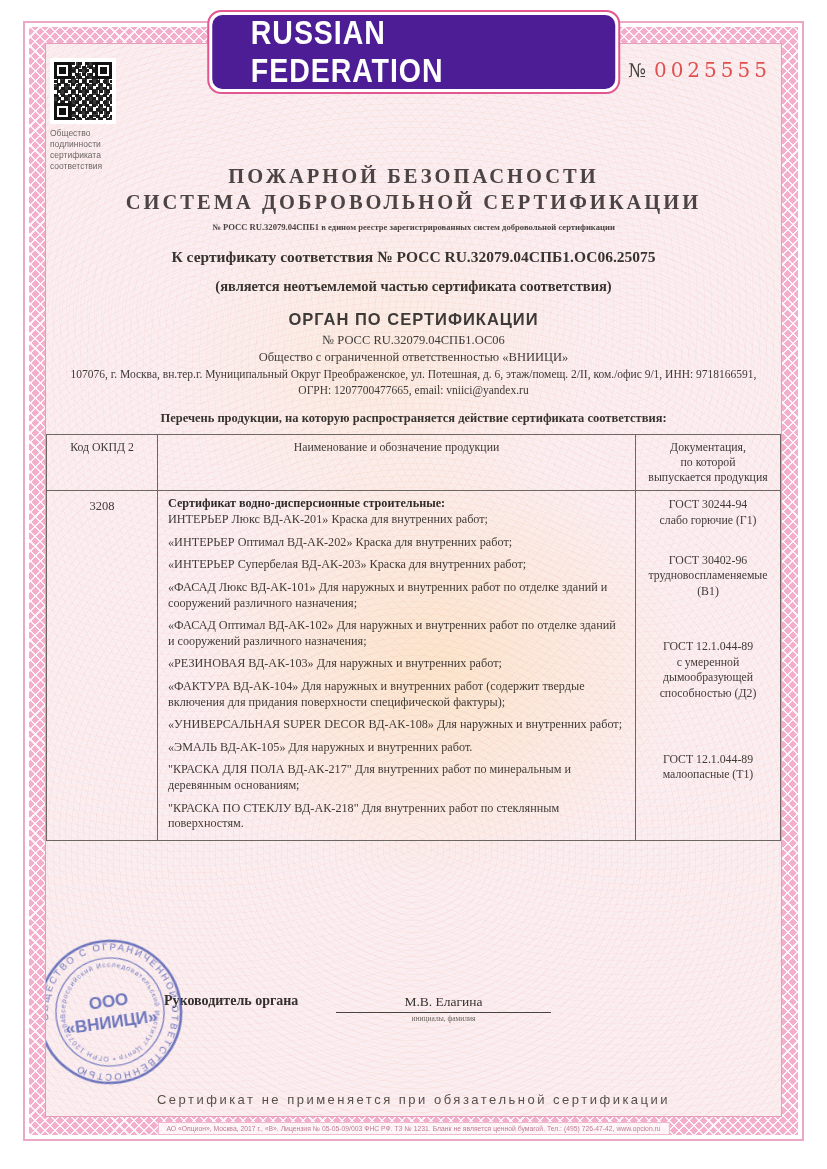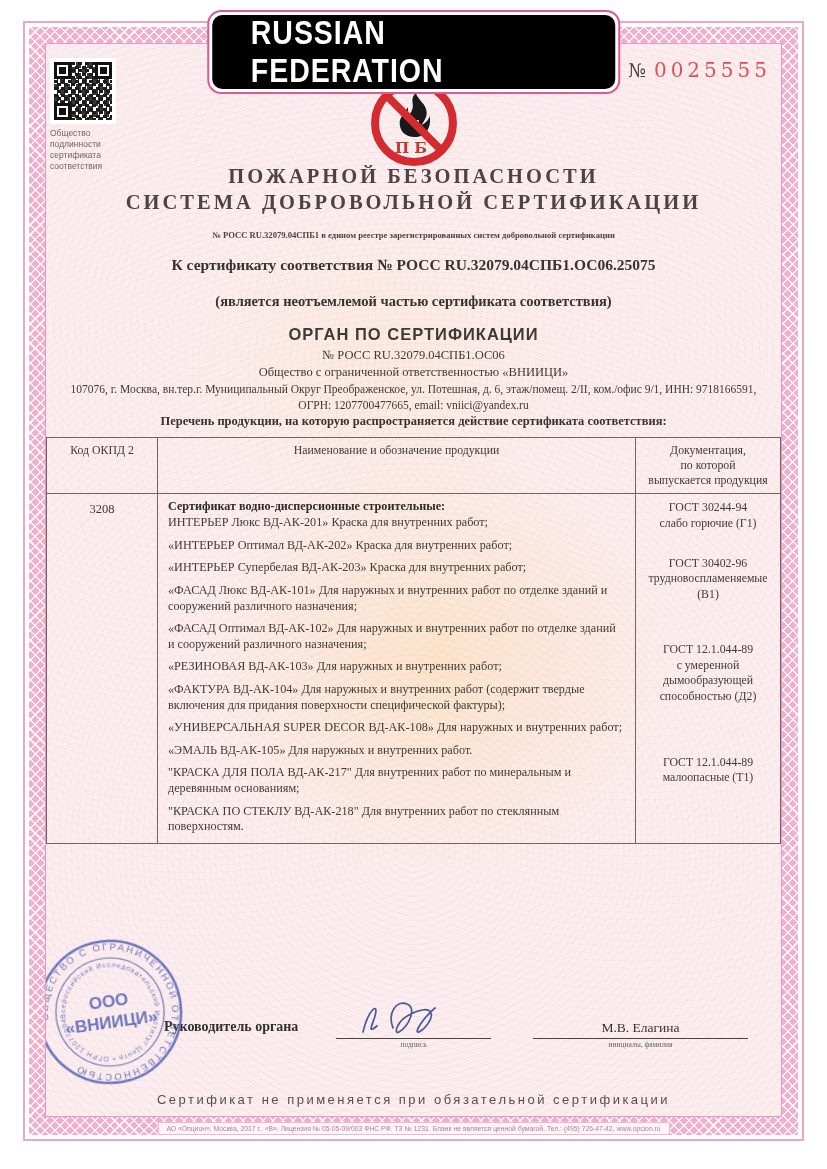--- a/index.html
+++ b/index.html
@@ -18,21 +18,21 @@
     background:
       repeating-radial-gradient(circle at 20% 25%, rgba(236,170,196,.10) 0 1px, transparent 1px 7px),
       repeating-radial-gradient(circle at 80% 30%, rgba(236,170,196,.10) 0 1px, transparent 1px 7px),
       repeating-radial-gradient(circle at 50% 75%, rgba(240,186,150,.14) 0 1px, transparent 1px 6px),
       radial-gradient(ellipse 46% 28% at 53% 58%, rgba(252,228,200,.95), rgba(252,228,200,0) 72%),
       radial-gradient(ellipse 40% 22% at 45% 30%, rgba(251,233,212,.6), rgba(251,233,212,0) 70%),
       #fbeef0;}
   
   .banner{position:absolute;top:10px;left:50%;transform:translateX(-50%);z-index:6;
           background:#fff;border:2px solid #e2578f;border-radius:14px;padding:3px;}
-  .banner-inner{background:#000000;border-radius:10px;padding:3px 30px;}
+  .banner-inner{background:#4c1d95;border-radius:10px;padding:3px 30px;}
   .banner-inner span{color:#fff;font-family:"Liberation Sans",sans-serif;font-weight:bold;
           font-size:30px;letter-spacing:1px;display:inline-block;transform:scale(.95,1.12);}
   
   .serial{position:absolute;top:14px;right:10px;z-index:3;font-family:"DejaVu Serif",serif;}
   .serial .no{font-size:19px;color:#474440;margin-right:8px;}
   .serial .digits{font-size:20px;color:#e14f4f;letter-spacing:4px;}
   
   .qr-block{position:absolute;top:14px;left:4px;width:90px;z-index:3;}
   .qr{position:relative;width:66px;height:66px;background:#fff;padding:4px;box-sizing:border-box;}
   .qr-noise{width:100%;height:100%;
@@ -48,33 +48,33 @@
   .pb{position:absolute;top:36px;left:50%;transform:translateX(-50%);width:86px;height:86px;z-index:2;}
   .pb-ring{position:absolute;inset:0;border:8px solid #d32b2f;border-radius:50%;box-sizing:border-box;}
   .pb-flame{position:absolute;top:12px;left:50%;transform:translateX(-46%);}
   .pb-slash{position:absolute;top:50%;left:2px;right:2px;height:8px;margin-top:-4px;
             background:#d32b2f;transform:rotate(45deg);}
   .pb-label{position:absolute;bottom:9px;width:100%;text-align:center;color:#c0392c;
             font-family:"DejaVu Serif",serif;font-weight:bold;font-size:15px;letter-spacing:5px;}
   
   .content{position:relative;padding-top:119px;text-align:center;}
   .sys-title{font-weight:bold;font-size:20.5px;letter-spacing:3px;color:#4b4442;line-height:1.28;}
-  .registry-note{font-size:8.6px;font-weight:bold;color:#4b4442;margin-top:15px;}
+  .registry-note{font-size:8.6px;font-weight:bold;color:#4b4442;margin-top:7px;}
   .appendix-title{font-family:"Liberation Sans",sans-serif;font-weight:bold;font-size:25px;
                   color:#3e3a38;margin-top:15px;letter-spacing:.5px;}
   .cert-line{font-weight:bold;font-size:15.5px;margin-top:16px;color:#37332f;}
-  .integral{font-weight:bold;font-size:14.5px;margin-top:19px;color:#37332f;}
+  .integral{font-weight:bold;font-size:14.5px;margin-top:12px;color:#37332f;}
   .validity{font-weight:bold;font-size:15px;margin-top:13px;color:#37332f;}
   .validity .date{margin:0 20px;}
   .org-header{font-family:"Liberation Sans",sans-serif;font-weight:bold;font-size:16.5px;
               letter-spacing:1px;margin-top:15px;color:#3e3a38;}
   .org-number{font-size:12.5px;margin-top:4px;}
   .org-name{font-size:12.5px;margin-top:2px;}
   .org-address{font-size:11.5px;margin-top:2px;line-height:1.35;width:96%;margin-left:auto;margin-right:auto;}
-  .products-heading{font-weight:bold;font-size:12.5px;color:#37332f;}
+  .products-heading{font-weight:bold;font-size:12.5px;margin-top:12px;color:#37332f;}
   
   table.products{width:100%;border-collapse:collapse;margin-top:8px;text-align:left;}
   table.products th, table.products td{border:1px solid #6e6660;vertical-align:top;}
   th.col-code, td.col-code{width:102px;text-align:center;}
   th.col-docs, td.col-docs{width:136px;text-align:center;}
   table.products th{font-weight:normal;font-size:11.8px;padding:5px 4px;text-align:center;white-space:pre-line;line-height:1.3;}
   td.col-code{font-size:12.5px;padding-top:8px;}
   td.col-name{padding:5px 10px 8px 10px;}
   .product-line{margin:7px 0 0 0;font-size:12.2px;line-height:1.28;color:#403b37;}
   .product-line.bold{font-weight:bold;color:#2f2b28;}
@@ -121,31 +121,20 @@
         <div class="finder f-tl"></div>
         <div class="finder f-tr"></div>
         <div class="finder f-bl"></div>
       </div>
       <div class="qr-caption">Общество
 подлинности
 сертификата
 соответствия</div>
     </div>
 
-    <div class="pb">
-      <div class="pb-flame">
-        <svg width="42" height="50" viewBox="0 0 42 50">
-          <path d="M21 1c3 8 11 11 11 20 0 5-3 8-5 12 4-2 7-5 8-9 2 10-3 20-13 21C12 46 5 40 5 31c0-7 6-10 8-16 1 4 0 7-1 10 4-3 7-8 6-14-1-5 1-8 3-10z" fill="#191919"></path>
-          <path d="M20 28c-2 4-1 8 2 10 1-4 3-6 2-10z" fill="#fdf0f0"></path>
-        </svg>
-      </div>
-      <div class="pb-ring"></div>
-      <div class="pb-slash"></div>
-      <div class="pb-label">ПБ</div>
-    </div>
 
     <div class="content">
       <div class="sys-title">
         <div>ПОЖАРНОЙ БЕЗОПАСНОСТИ</div>
         <div>СИСТЕМА ДОБРОВОЛЬНОЙ СЕРТИФИКАЦИИ</div>
       </div>
       <div class="registry-note">№ РОСС RU.32079.04СПБ1 в едином реестре зарегистрированных систем добровольной сертификации</div>
 
       <div class="cert-line">К сертификату соответствия № РОСС RU.32079.04СПБ1.ОС06.25075</div>
       <div class="integral">(является неотъемлемой частью сертификата соответствия)</div>
@@ -212,27 +201,20 @@
                   </div>
                 </div>
             </td>
           </tr>
         </tbody>
       </table>
 
       <div class="sig-section">
         <div class="sig-row">
           <div class="sig-label">Руководитель органа</div>
-          <div class="sig-box">
-            <svg class="sig-svg" width="130" height="48" viewBox="0 0 130 48">
-              <path d="M14 36 C20 12 30 6 26 20 C23 30 18 38 28 30 M44 32 C38 16 48 4 58 8 C68 12 60 30 50 36 C44 39 48 24 62 18 C72 13 80 12 82 17 C84 23 76 33 70 36 C64 38 74 22 86 12" stroke="#4a5a94" fill="none" stroke-width="1.7" stroke-linecap="round"></path>
-            </svg>
-            <div class="sig-line"></div>
-            <div class="sig-caption">подпись</div>
-          </div>
           <div class="name-box">
             <div class="sig-name">М.В. Елагина</div>
             <div class="sig-line"></div>
             <div class="sig-caption">инициалы, фамилия</div>
           </div>
         </div>
 
       </div>
     </div>
 

